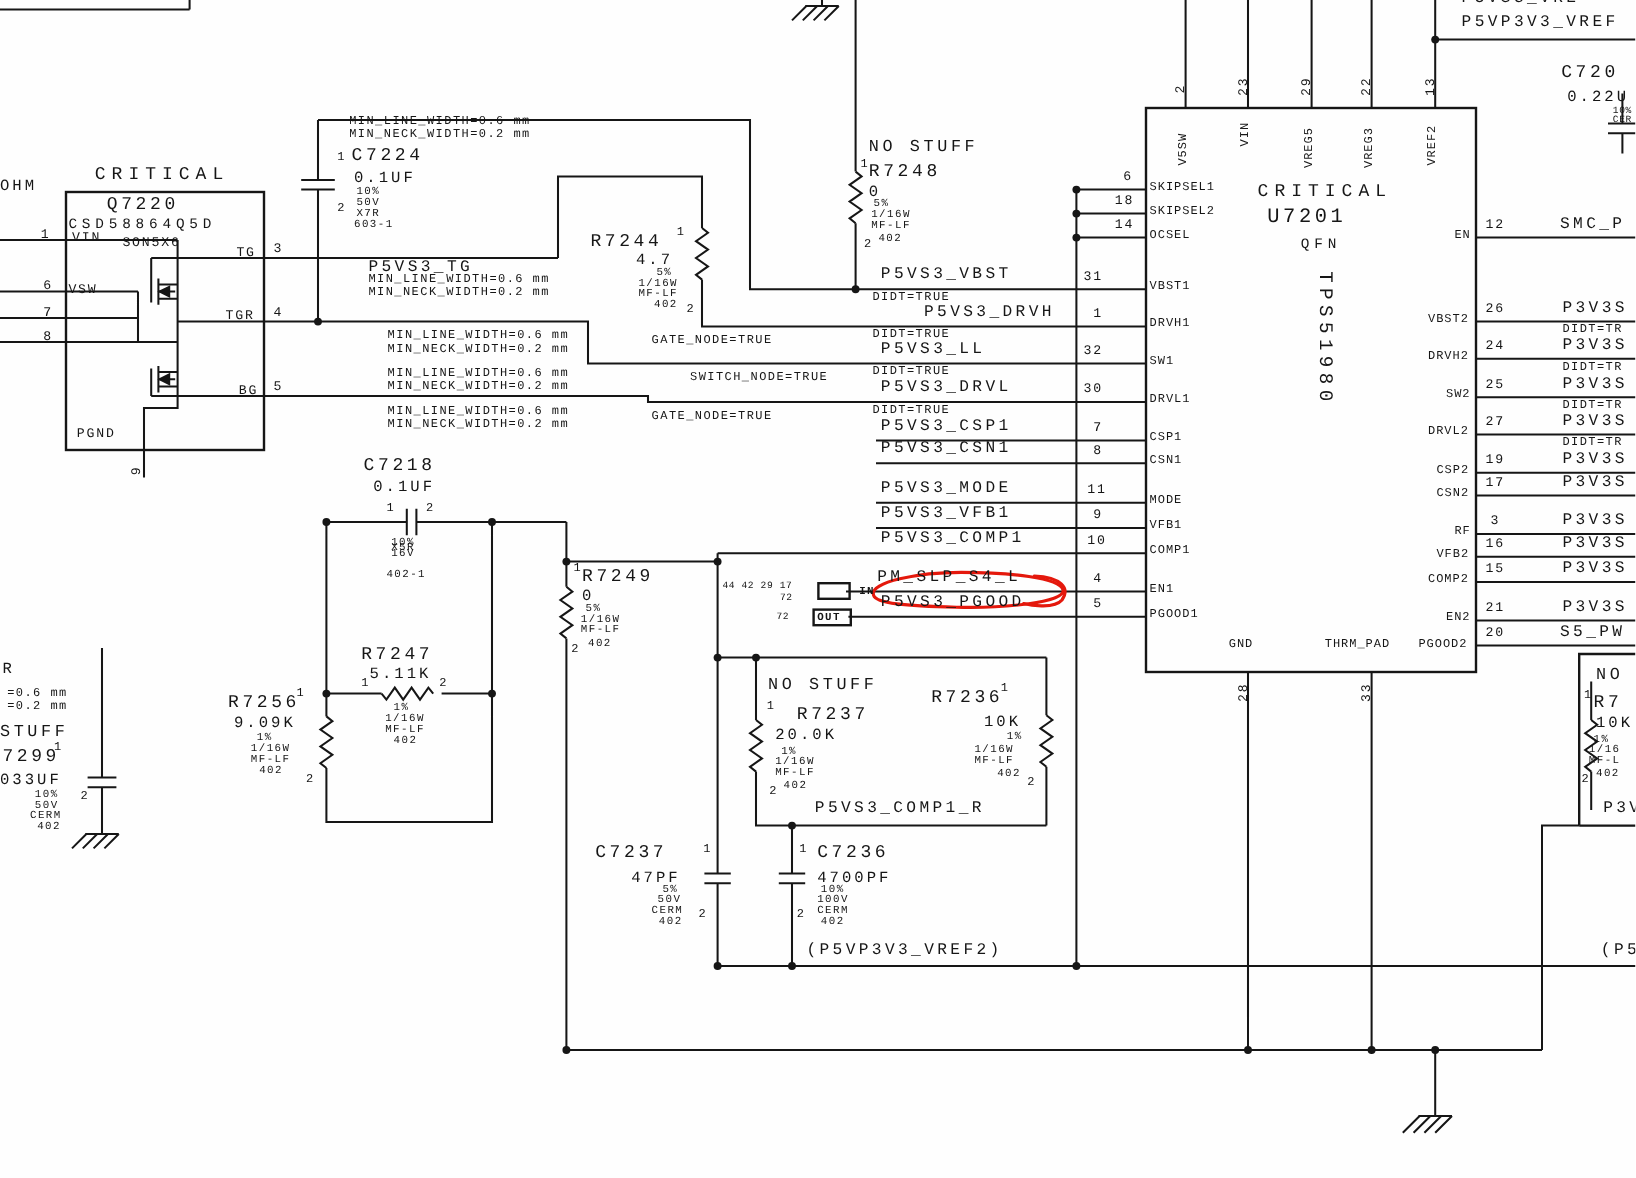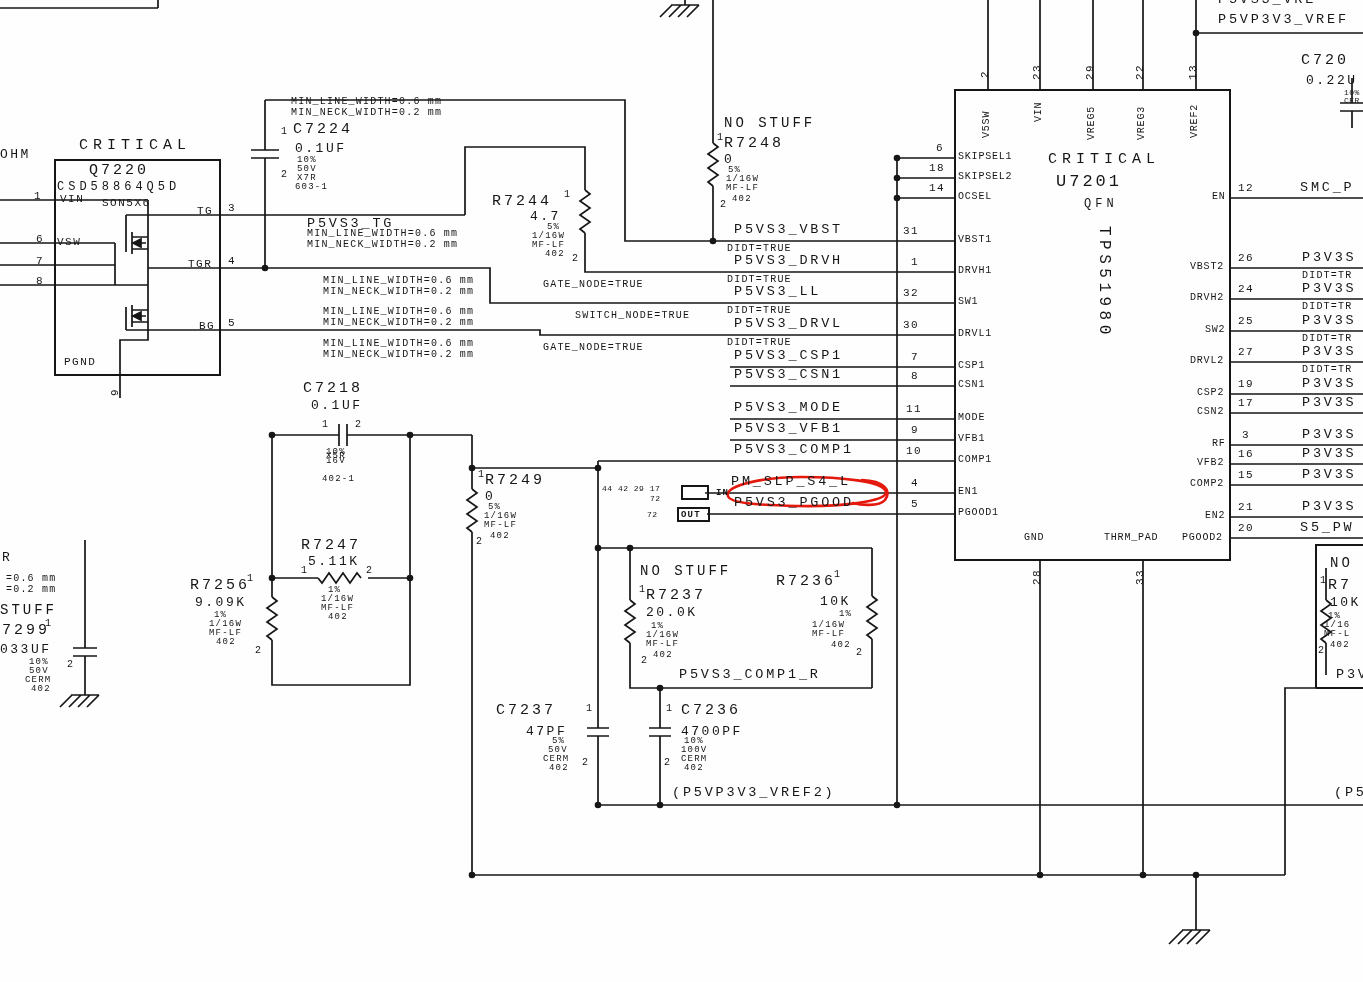--- a/index.html
+++ b/index.html
@@ -180,21 +180,21 @@
 <div class="t ref" style="left:724px;top:136px">R7248</div>
 <div class="t val" style="left:724px;top:153px">0</div>
 <div class="t s9" style="left:728px;top:166px">5%</div>
 <div class="t s9" style="left:726px;top:175px">1/16W</div>
 <div class="t s9" style="left:726px;top:184px">MF-LF</div>
 <div class="t s9" style="left:732px;top:195px">402</div>
 <div class="t s10" style="left:720px;top:200px">2</div>
 
 <div class="t net" style="left:734px;top:223px">P5VS3_VBST</div>
 <div class="t s10" style="left:727px;top:244px">DIDT=TRUE</div>
-<div class="t net" style="left:734px;top:254px">P5VS3_DRVH</div>
+<div class="t net" style="left:770px;top:254px">P5VS3_DRVH</div>
 <div class="t s10" style="left:727px;top:275px">DIDT=TRUE</div>
 <div class="t net" style="left:734px;top:285px">P5VS3_LL</div>
 <div class="t s10" style="left:727px;top:306px">DIDT=TRUE</div>
 <div class="t net" style="left:734px;top:317px">P5VS3_DRVL</div>
 <div class="t s10" style="left:727px;top:338px">DIDT=TRUE</div>
 <div class="t net" style="left:734px;top:349px">P5VS3_CSP1</div>
 <div class="t net" style="left:734px;top:368px">P5VS3_CSN1</div>
 <div class="t net" style="left:734px;top:401px">P5VS3_MODE</div>
 <div class="t net" style="left:734px;top:422px">P5VS3_VFB1</div>
 <div class="t net" style="left:734px;top:443px">P5VS3_COMP1</div>
@@ -352,21 +352,21 @@
 <div class="t ref" style="left:485px;top:473px">R7249</div>
 <div class="t val" style="left:485px;top:490px">0</div>
 <div class="t s9" style="left:488px;top:503px">5%</div>
 <div class="t s9" style="left:484px;top:512px">1/16W</div>
 <div class="t s9" style="left:484px;top:521px">MF-LF</div>
 <div class="t s9" style="left:490px;top:532px">402</div>
 <div class="t s10" style="left:476px;top:537px">2</div>
 
 <div class="t ns" style="left:640px;top:564px">NO STUFF</div>
 <div class="t s10" style="left:639px;top:585px">1</div>
-<div class="t ref" style="left:646px;top:588px">R7237</div>
+<div class="t ref" style="left:664px;top:588px">R7237</div>
 <div class="t val" style="left:646px;top:606px">20.0K</div>
 <div class="t s9" style="left:651px;top:622px">1%</div>
 <div class="t s9" style="left:646px;top:631px">1/16W</div>
 <div class="t s9" style="left:646px;top:640px">MF-LF</div>
 <div class="t s9" style="left:653px;top:651px">402</div>
 <div class="t s10" style="left:641px;top:656px">2</div>
 
 <div class="t ref" style="left:776px;top:574px">R7236</div>
 <div class="t s10" style="left:834px;top:570px">1</div>
 <div class="t val" style="left:820px;top:595px">10K</div>

